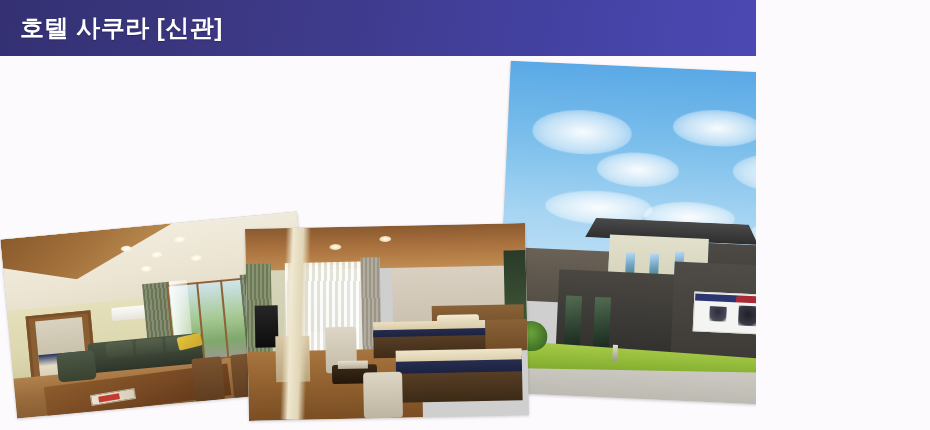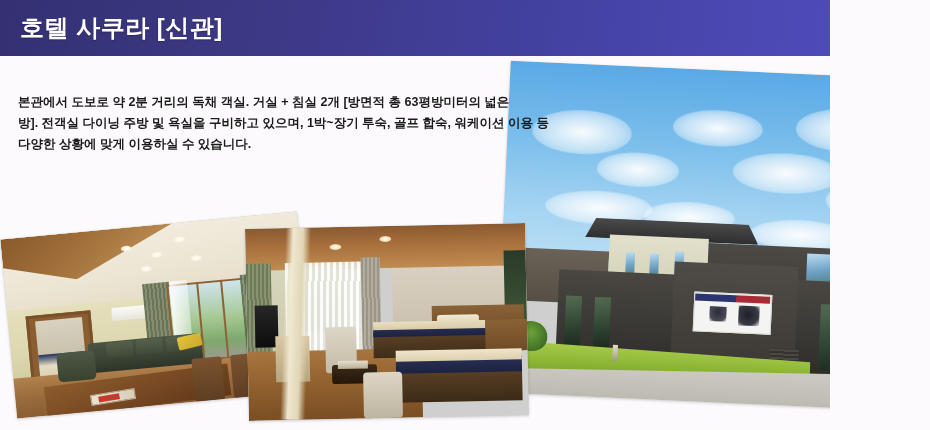--- a/index.html
+++ b/index.html
@@ -12,21 +12,21 @@
     height: 430px;
     overflow: hidden;
     background: #fcfafc;
     font-family: "Liberation Sans", "DejaVu Sans", sans-serif;
     position: relative;
   }
 
   
   #page {
     position: relative;
-    width: 830px;
+    width: 756px;
     height: 430px;
     overflow: hidden;
     background: #fcfafc;
   }
 
   
   #header-bar {
     position: absolute;
     left: 0;
     top: 0;
@@ -425,25 +425,20 @@
 </style>
 </head>
 <body>
 
 <div id="page">
 
   <div id="header-bar">
     <div id="header-title">호텔 사쿠라 [신관]</div>
   </div>
 
-  <div id="description">
-    <span class="line">본관에서 도보로 약 2분 거리의 독채 객실. 거실 + 침실 2개 [방면적 총 63평방미터의 넓은</span>
-    <span class="line">방]. 전객실 다이닝 주방 및 욕실을 구비하고 있으며, 1박~장기 투숙, 골프 합숙, 워케이션 이용 등</span>
-    <span class="line">다양한 상황에 맞게 이용하실 수 있습니다.</span>
-  </div>
 
   <div class="photo" id="photo-exterior">
     <div class="scene">
       <div class="el ex-sky"></div>
 
       <div class="el ex-cloud" style="left:6%;  top:14%; width:24%; height:13%;"></div>
       <div class="el ex-cloud" style="left:22%; top:26%; width:20%; height:10%;"></div>
       <div class="el ex-cloud" style="left:40%; top:12%; width:22%; height:11%;"></div>
       <div class="el ex-cloud" style="left:55%; top:24%; width:26%; height:12%;"></div>
       <div class="el ex-cloud" style="left:70%; top:10%; width:24%; height:13%;"></div>

